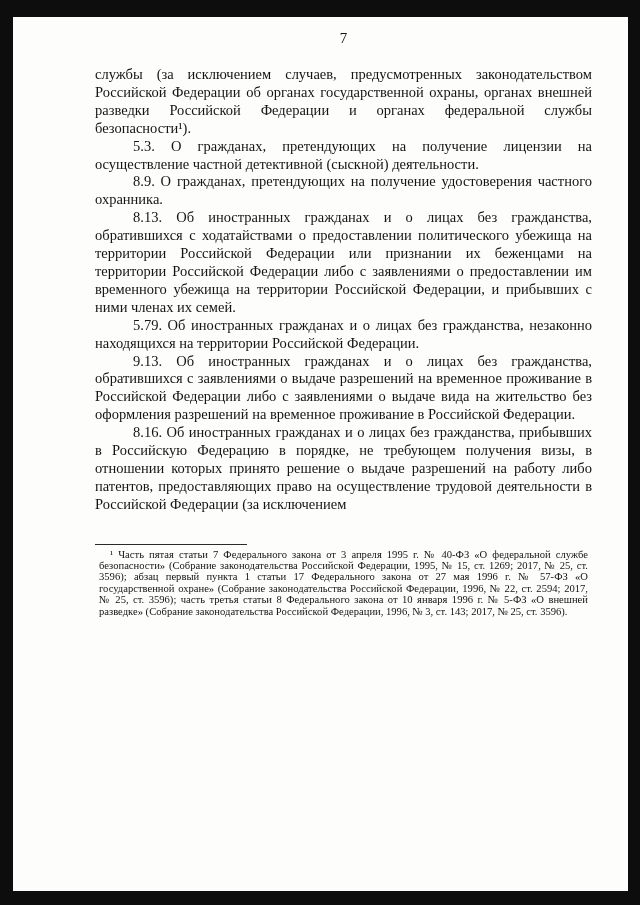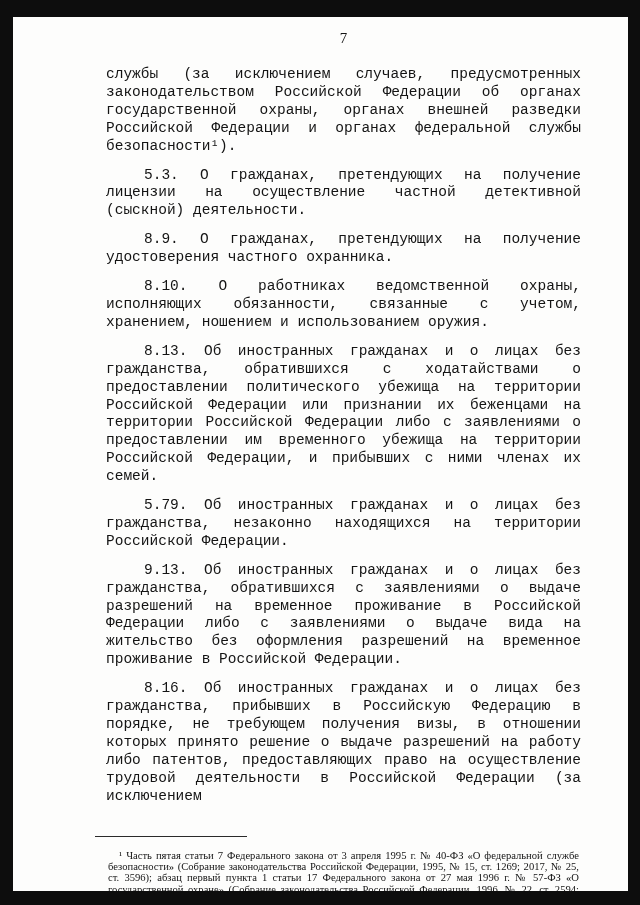--- a/index.html
+++ b/index.html
@@ -33,47 +33,46 @@
     text-align: center;
     font-size: 15px;
     line-height: 17px;
   }
   .body-text {
     margin: 19px 36px 0 82px;
     font-size: 14.5px;
     line-height: 17.9px;
     text-align: justify;
   }
-  .body-text p { margin: 11px; padding: 0; font-family: Liberation Mono, monospace; }
+  .body-text p { margin: 0; padding: 0; }
   .body-text p.indent { text-indent: 38px; }
   .footnote-sep {
     margin: 30px 0 3px 82px;
     width: 152px;
     height: 0;
     border-top: 1px solid #2a2a2a;
   }
   .footnotes {
     margin: 0 36px 0 82px;
     font-size: 10.6px;
     line-height: 11.4px;
     text-align: justify;
   }
-  .footnotes p { margin: 13px; padding: 0; text-indent: 11px; }
+  .footnotes p { margin: 4px; padding: 0; text-indent: 11px; }
 </style>
 </head>
 <body>
 
 <div class="scan-frame">
   <div class="page">
     <div class="page-number">7</div>
     <div class="body-text">
         <p>службы (за исключением случаев, предусмотренных законодательством Российской Федерации об органах государственной охраны, органах внешней разведки Российской Федерации и органах федеральной службы безопасности¹).</p>
         <p class="indent">5.3. О гражданах, претендующих на получение лицензии на осуществление частной детективной (сыскной) деятельности.</p>
         <p class="indent">8.9. О гражданах, претендующих на получение удостоверения частного охранника.</p>
-        <p class="indent">8.10. О работниках ведомственной охраны, исполняющих обязанности, связанные с учетом, хранением, ношением и использованием оружия.</p>
         <p class="indent">8.13. Об иностранных гражданах и о лицах без гражданства, обратившихся с ходатайствами о предоставлении политического убежища на территории Российской Федерации или признании их беженцами на территории Российской Федерации либо с заявлениями о предоставлении им временного убежища на территории Российской Федерации, и прибывших с ними членах их семей.</p>
         <p class="indent">5.79. Об иностранных гражданах и о лицах без гражданства, незаконно находящихся на территории Российской Федерации.</p>
         <p class="indent">9.13. Об иностранных гражданах и о лицах без гражданства, обратившихся с заявлениями о выдаче разрешений на временное проживание в Российской Федерации либо с заявлениями о выдаче вида на жительство без оформления разрешений на временное проживание в Российской Федерации.</p>
         <p class="indent">8.16. Об иностранных гражданах и о лицах без гражданства, прибывших в Российскую Федерацию в порядке, не требующем получения визы, в отношении которых принято решение о выдаче разрешений на работу либо патентов, предоставляющих право на осуществление трудовой деятельности в Российской Федерации (за исключением</p>
       </div>
     <div class="footnote-sep"></div>
     <div class="footnotes">
         <p>¹ Часть пятая статьи 7 Федерального закона от 3 апреля 1995 г. № 40-ФЗ «О федеральной службе безопасности» (Собрание законодательства Российской Федерации, 1995, № 15, ст. 1269; 2017, № 25, ст. 3596); абзац первый пункта 1 статьи 17 Федерального закона от 27 мая 1996 г. № 57-ФЗ «О государственной охране» (Собрание законодательства Российской Федерации, 1996, № 22, ст. 2594; 2017, № 25, ст. 3596); часть третья статьи 8 Федерального закона от 10 января 1996 г. № 5-ФЗ «О внешней разведке» (Собрание законодательства Российской Федерации, 1996, № 3, ст. 143; 2017, № 25, ст. 3596).</p>
       </div>
   </div>

